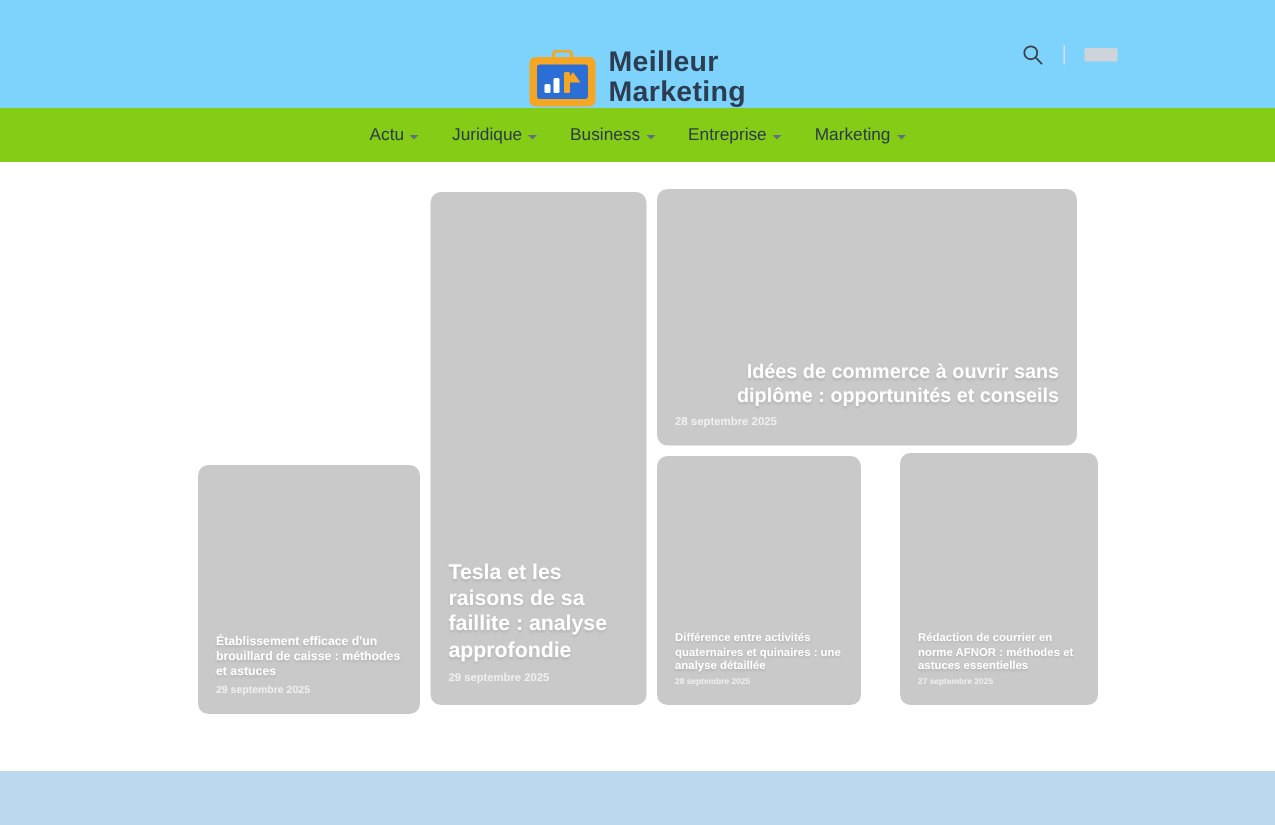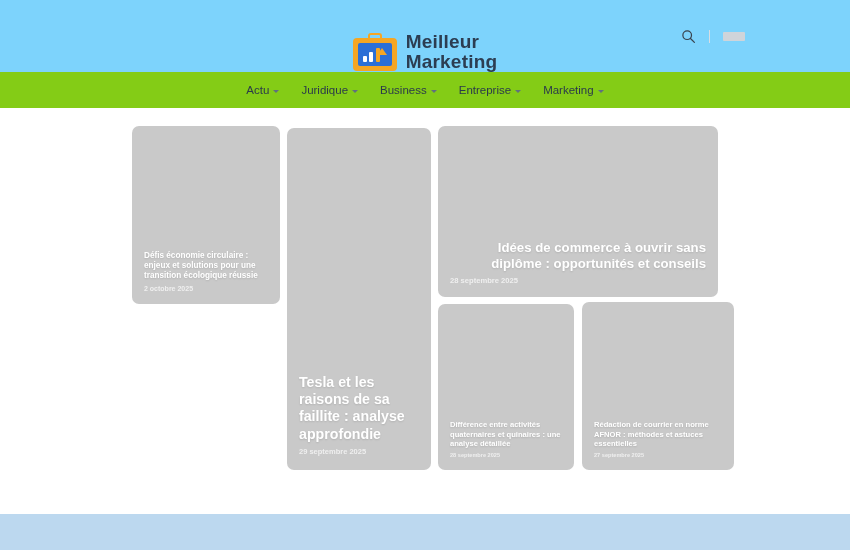--- a/index.html
+++ b/index.html
@@ -166,21 +166,21 @@
   #card-2 .date  { font-size: 7.6px; }
 
   #card-3 { left: 0px;   top: 184px; width: 148px; height: 166px; }
   #card-3 .title { font-size: 8.2px; }
   #card-3 .date  { font-size: 7px; }
 
   #card-4 { left: 306px; top: 178px; width: 136px; height: 166px; }
   #card-4 .title { font-size: 7.6px; }
   #card-4 .date  { font-size: 5.6px; }
 
-  #card-5 { left: 450px; top: 176px; width: 152px; height: 168px; }
+  #card-5 { left: 468px; top: 176px; width: 132px; height: 168px; }
   #card-5 .title { font-size: 7.6px; }
   #card-5 .date  { font-size: 5.6px; }
 
   
   .footer-band {
     position: absolute;
     left: 0; right: 0;
     bottom: 0;
     height: 36px;
     background: #bcd8ef;
@@ -242,41 +242,41 @@
       <span class="caret"></span>
     </div>
     <div class="nav-item">
       <span>Marketing</span>
       <span class="caret"></span>
     </div>
   </div>
 
   <div class="grid-wrap">
 
-    <a class="card" id="card-0">
-      <div class="inner">
-        <p class="title">Défis économie circulaire : enjeux et solutions pour une transition écologique réussie</p>
-        <p class="date">2 octobre 2025</p>
-      </div>
-    </a>
 
     <a class="card" id="card-1">
       <div class="inner">
         <p class="title">Tesla et les raisons de sa faillite : analyse approfondie</p>
         <p class="date">29 septembre 2025</p>
       </div>
     </a>
 
     <a class="card" id="card-2">
       <div class="inner">
         <p class="title">Idées de commerce à ouvrir sans diplôme : opportunités et conseils</p>
         <p class="date">28 septembre 2025</p>
       </div>
     </a>
 
+    <a class="card" id="card-3">
+      <div class="inner">
+        <p class="title">Établissement efficace d'un brouillard de caisse : méthodes et astuces</p>
+        <p class="date">29 septembre 2025</p>
+      </div>
+    </a>
 
     <a class="card" id="card-4">
       <div class="inner">
         <p class="title">Différence entre activités quaternaires et quinaires : une analyse détaillée</p>
         <p class="date">28 septembre 2025</p>
       </div>
     </a>
 
     <a class="card" id="card-5">
       <div class="inner">

